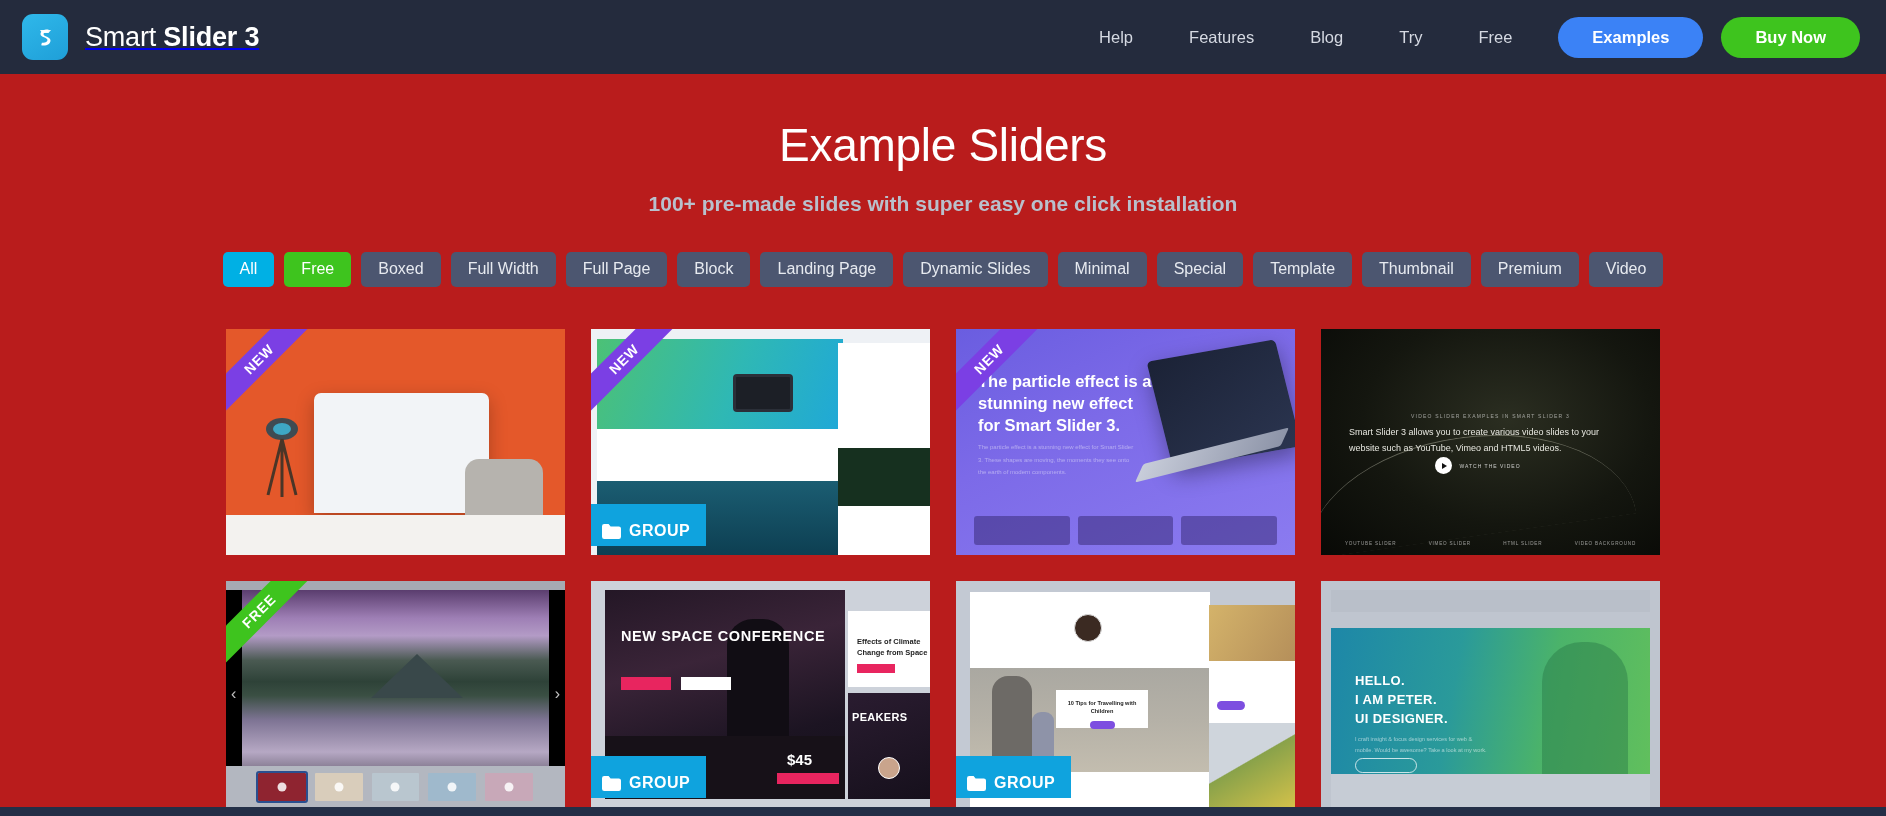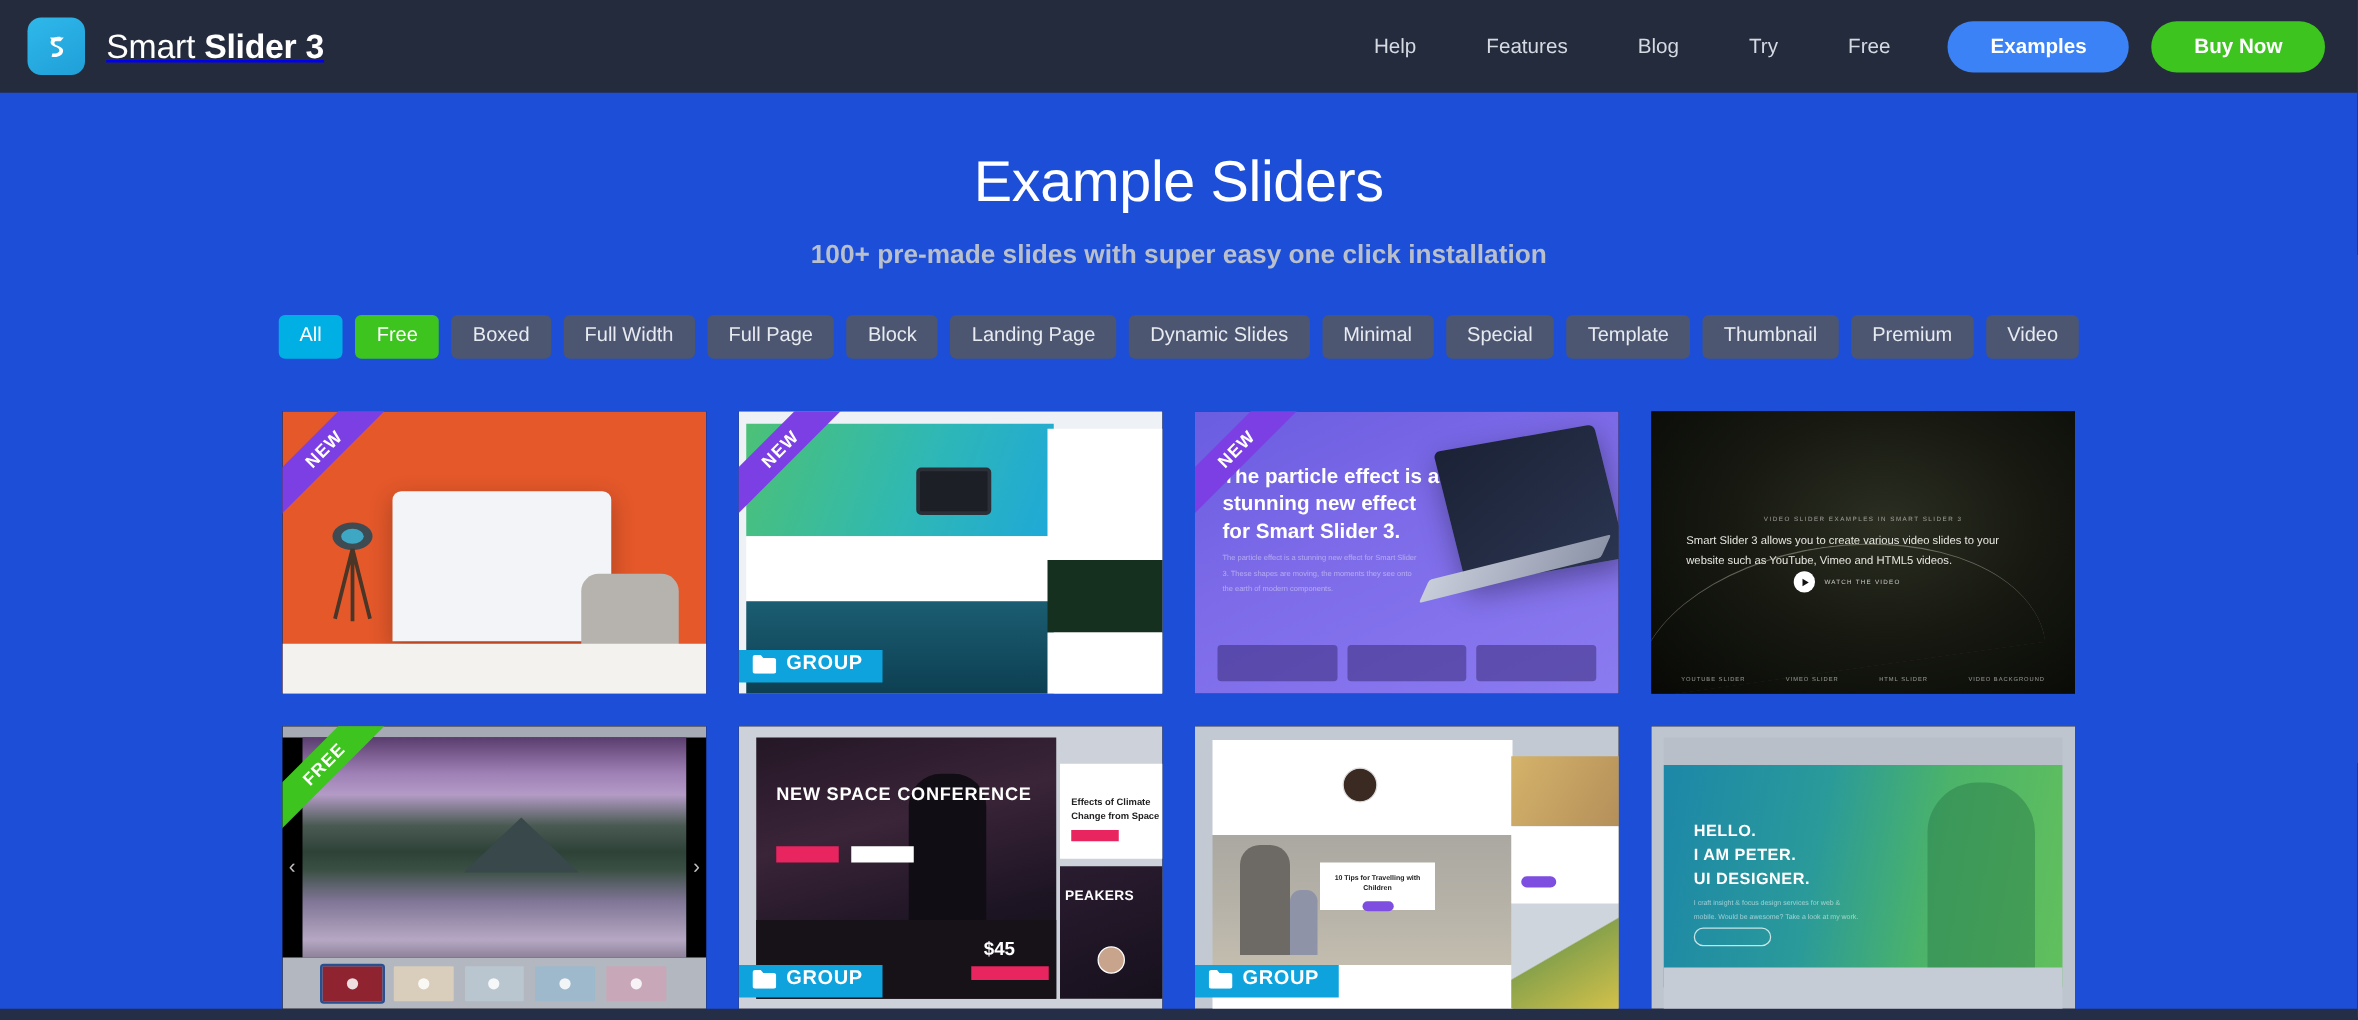--- a/index.html
+++ b/index.html
@@ -43,21 +43,21 @@
   .nav-btn {
     font-size:16.5px; font-weight:700; color:#fff;
     border-radius:22px; padding:11px 34px;
     white-space:nowrap; border:none; cursor:pointer;
     font-family:"Liberation Sans", sans-serif;
   }
   .nav-btn.examples { background:#3b82f6; margin-left:18px; }
   .nav-btn.buy      { background:#3ec41e; margin-left:18px; margin-right:4px; }
 
   
-  .page { background:#1d4ed8; padding-top:44px; }
+  .page { background:#b91c1c; padding-top:44px; }
   .page-title {
     text-align:center; color:#ffffff;
     font-size:46px; font-weight:400; letter-spacing:-0.3px;
   }
   .page-subtitle {
     text-align:center; color:#b9c0cc;
     font-size:21px; margin-top:20px; font-weight:700;
   }
 
   
@@ -99,21 +99,21 @@
     z-index:12; pointer-events:none;
   }
   .ribbon.new  { background:#7b3fe4; }
   .ribbon.free { background:#3ec41e; }
 
   
   .group-flag {
     position:absolute; left:0; bottom:9px;
     background:#0fa3de; color:#fff;
     display:flex; align-items:center; gap:8px;
-    padding:2px 16px 6px 11px;
+    padding:18px 16px 6px 11px;
     font-size:16px; font-weight:700; letter-spacing:0.5px;
     z-index:12;
   }
   .folder-icon { width:19px; height:15px; flex:0 0 auto; }
 
   
   .art { position:absolute; inset:0; }
 
   
   .c1 { background:#e4582a; }
@@ -322,21 +322,21 @@
             background:linear-gradient(120deg,#d4b36a,#b58f5a); }
   .c7 .r2 { position:absolute; right:0; top:80px; width:86px; height:62px; background:#fff; }
   .c7 .r2 i { display:block; margin:40px 0 0 8px; width:28px; height:9px; background:#7d4ee0; border-radius:5px; }
   .c7 .r3 { position:absolute; right:0; top:142px; width:86px; height:84px;
             background:linear-gradient(150deg,#cfd5dc 0%,#cfd5dc 45%,#89a24a 46%,#d3c14a 100%); }
 
   
   .c8 { background:#bfc5cf; }
   .c8 .chrome { position:absolute; left:10px; top:9px; right:10px; height:22px; background:#b9bfc9; }
   .c8 .hero {
-    position:absolute; left:10px; top:31px; right:10px; height:178px;
+    position:absolute; left:10px; top:47px; right:10px; height:178px;
     background:linear-gradient(100deg,#1d87a8 0%,#2a9a9a 38%,#4bb36a 66%,#62c05c 100%);
     overflow:hidden;
   }
   .c8 .guy {
     position:absolute; right:22px; top:14px; width:86px; height:150px;
     background:rgba(40,120,70,.45); border-radius:40px 40px 0 0;
   }
   .c8 h3 {
     position:absolute; left:24px; top:44px; color:#fff;
     font-size:13px; font-weight:700; line-height:1.45; letter-spacing:.4px;

